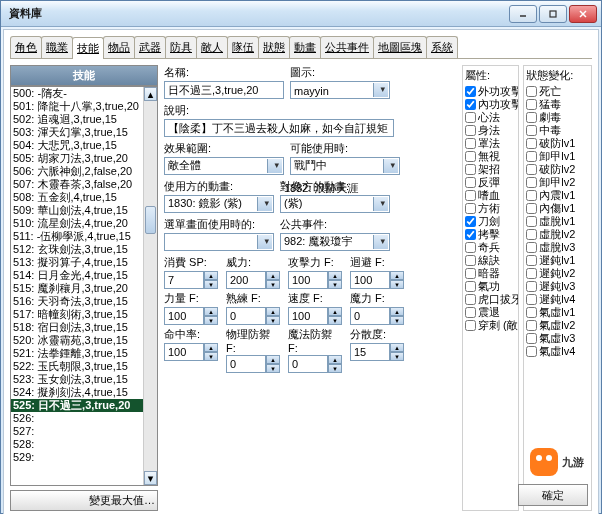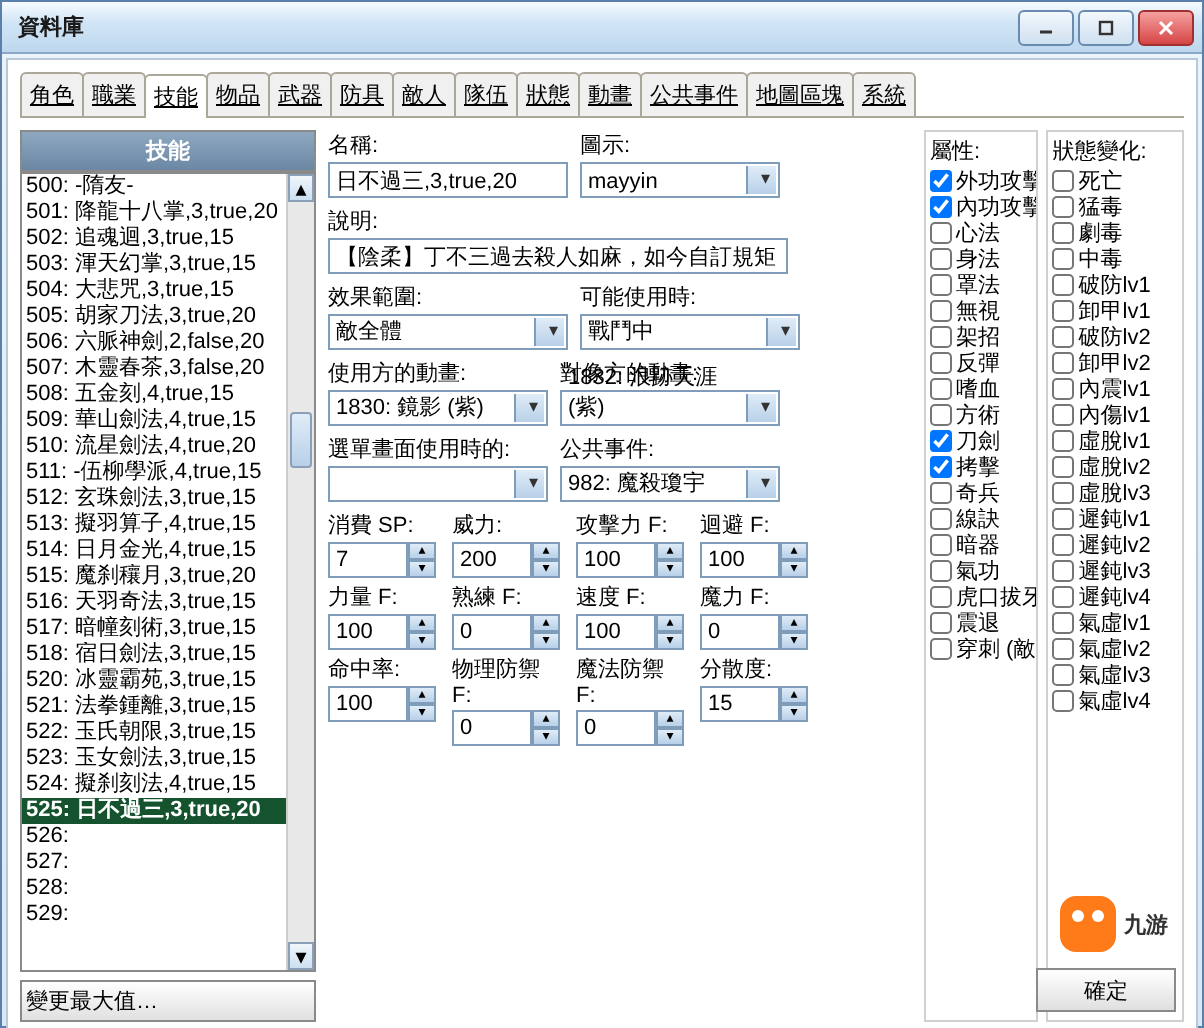--- a/index.html
+++ b/index.html
@@ -19,34 +19,34 @@
 .leftcol { width: 148px; display: flex; flex-direction: column; }
 .listhdr { background: linear-gradient(#8fa8c0,#6a87a4); color: #fff; text-align: center; padding: 2px 0; font-weight: bold; border: 1px solid #8a8a8a; }
 .listbox { flex: 1; border: 1px solid #8a8a8a; background: #fff; overflow: hidden; position: relative; }
 .listinner { position: absolute; inset: 0 14px 0 0; overflow: hidden; white-space: nowrap; }
 .li { padding: 0 2px; line-height: 13px; height: 13px; overflow: hidden; }
 .li.sel { background: #14532d; color: #fff; font-weight: bold; }
 .scroll { position: absolute; right: 0; top: 0; bottom: 0; width: 14px; background: #e8e8e8; border-left: 1px solid #ccc; }
 .scroll .thumb { position: absolute; left: 1px; right: 1px; top: 30%; height: 28px; background: linear-gradient(#e0ecf8,#b8d0e8); border: 1px solid #8aa0b8; border-radius: 2px; }
 .scroll .arr { position: absolute; left: 0; right: 0; height: 14px; background: linear-gradient(#f0f6fc,#cde0f0); border: 1px solid #8aa0b8; display: flex; align-items: center; justify-content: center; }
 .scroll .arr.up { top: 0; } .scroll .arr.dn { bottom: 0; }
-.maxbtn { margin-top: 4px; padding: 2px; border: 1px solid #8a8a8a; background: linear-gradient(#fff,#e0e0e0); cursor: pointer; text-align: left; }
+.maxbtn { margin-top: 4px; padding: 2px; border: 1px solid #8a8a8a; background: linear-gradient(#fff,#e0e0e0); cursor: pointer; text-align: right; }
 .midcol { flex: 1; overflow: hidden; }
 .row { display: flex; gap: 6px; margin-bottom: 4px; align-items: flex-start; }
 .fld { display: flex; flex-direction: column; gap: 1px; }
 .lbl { color: #000; }
 input[type=text], .combo { border: 1px solid #7f9db9; background: #fff; padding: 1px 3px; height: 18px; }
 .combo { display: flex; align-items: flex-end; position: relative; padding-right: 16px; }
 .combo::after { content: ""; position: absolute; right: 1px; top: 1px; bottom: 1px; width: 14px; background: linear-gradient(#e0ecf8,#b8d0e8); border-left: 1px solid #7f9db9; }
 .combo::before { content: "▾"; position: absolute; right: 4px; top: 2px; z-index: 1; font-size: 9px; color: #333; }
 .desc { width: 230px; }
 .rightcol { width: 130px; display: flex; gap: 4px; }
 .chkgroup { border: 1px solid #d0d0d0; padding: 2px; background: #fff; overflow: hidden; }
 .chkgroup .glbl { color: #000; margin-bottom: 2px; }
-.chk { display: flex; gap: 2px; line-height: 13px; height: 13px; white-space: nowrap; }
+.chk { display: flex; align-items: center; gap: 2px; line-height: 13px; height: 13px; white-space: nowrap; }
 .chk input { width: 11px; height: 11px; }
 .okbtn { position: absolute; right: 10px; bottom: 8px; width: 70px; height: 22px; border: 1px solid #8a8a8a; background: linear-gradient(#fff,#e0e0e0); cursor: pointer; }
 .watermark { position: absolute; right: 14px; bottom: 38px; display: flex; align-items: center; gap: 4px; color: #333; font-size: 16px; font-weight: bold; pointer-events: none; }
 .wm-ico { width: 28px; height: 28px; background: #ff7b1a; border-radius: 8px; position: relative; }
 .wm-ico::before, .wm-ico::after { content: ""; position: absolute; width: 6px; height: 6px; background: #fff; border-radius: 50%; top: 7px; }
 .wm-ico::before { left: 6px; } .wm-ico::after { right: 6px; }
 .statgrid { display: grid; grid-template-columns: repeat(4, 56px); gap: 2px 6px; }
 .statgrid .fld input { width: 40px; }
 .spin { display: flex; }
 .spin input { width: 36px; }

